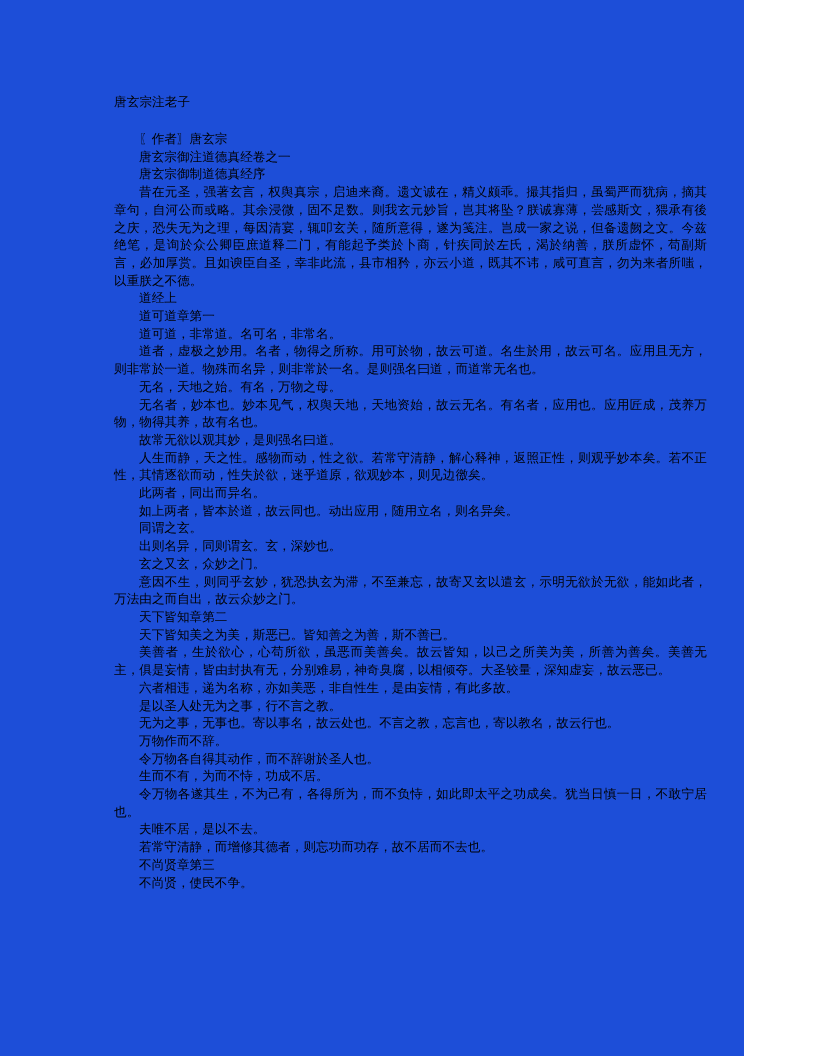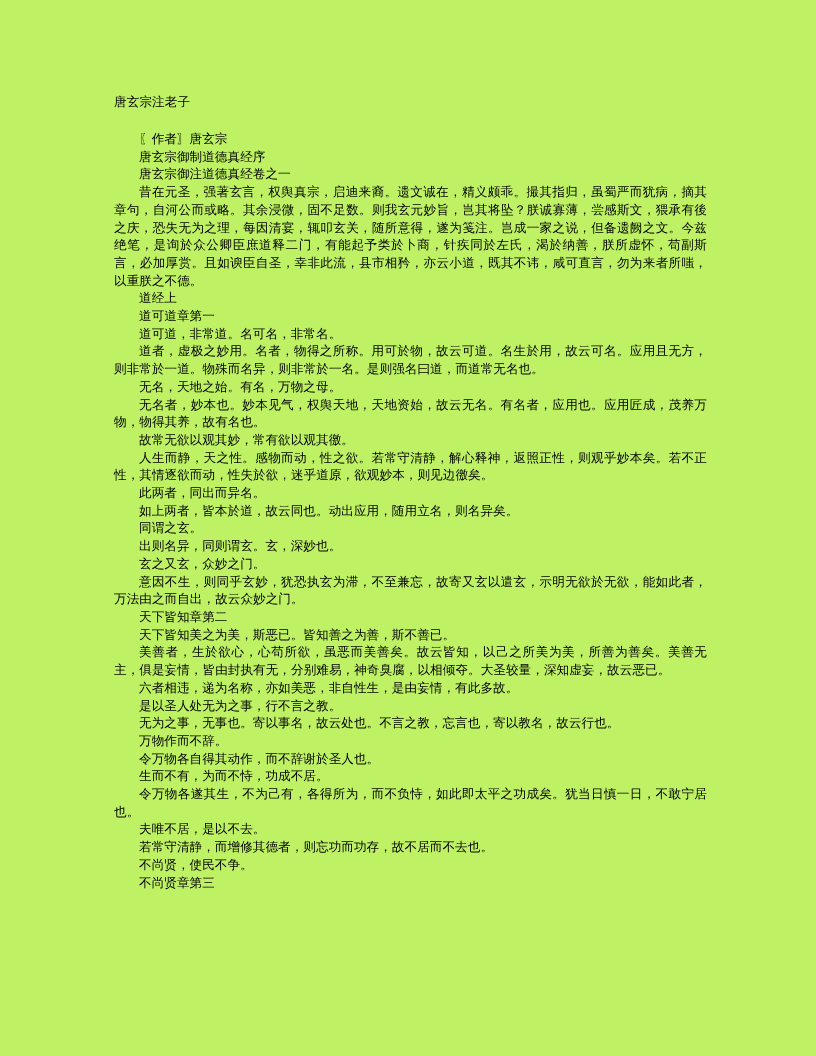--- a/index.html
+++ b/index.html
@@ -7,23 +7,23 @@
     margin: 0;
     padding: 0;
     background: #ffffff;
   }
   body {
     font-family: "DejaVu Serif", "Liberation Serif", serif;
     color: #000000;
   }
   .page {
     position: relative;
-    width: 816px;
+    width: 744px;
     height: 1056px;
-    background: #bef264;
+    background: #1d4ed8;
     overflow: hidden;
     box-sizing: border-box;
   }
   .content {
     position: absolute;
     left: 114px;
     top: 92px;
     width: 593px;
   }
   .doc-title {
@@ -45,46 +45,46 @@
   }
 </style>
 </head>
 <body>
 
 <div class="page">
   <div class="content">
     <div class="doc-title">唐玄宗注老子</div>
     <div class="paragraphs">
         <div class="para">〖作者〗唐玄宗</div>
+        <div class="para">唐玄宗御注道德真经卷之一</div>
         <div class="para">唐玄宗御制道德真经序</div>
-        <div class="para">唐玄宗御注道德真经卷之一</div>
         <div class="para">昔在元圣，强著玄言，权舆真宗，启迪来裔。遗文诚在，精义颇乖。撮其指归，虽蜀严而犹病，摘其章句，自河公而或略。其余浸微，固不足数。则我玄元妙旨，岂其将坠？朕诚寡薄，尝感斯文，猥承有後之庆，恐失无为之理，每因清宴，辄叩玄关，随所意得，遂为笺注。岂成一家之说，但备遗阙之文。今兹绝笔，是询於众公卿臣庶道释二门，有能起予类於卜商，针疾同於左氏，渴於纳善，朕所虚怀，苟副斯言，必加厚赏。且如谀臣自圣，幸非此流，县市相矜，亦云小道，既其不讳，咸可直言，勿为来者所嗤，以重朕之不德。</div>
         <div class="para">道经上</div>
         <div class="para">道可道章第一</div>
         <div class="para">道可道，非常道。名可名，非常名。</div>
         <div class="para">道者，虚极之妙用。名者，物得之所称。用可於物，故云可道。名生於用，故云可名。应用且无方，则非常於一道。物殊而名异，则非常於一名。是则强名曰道，而道常无名也。</div>
         <div class="para">无名，天地之始。有名，万物之母。</div>
         <div class="para">无名者，妙本也。妙本见气，权舆天地，天地资始，故云无名。有名者，应用也。应用匠成，茂养万物，物得其养，故有名也。</div>
-        <div class="para">故常无欲以观其妙，常有欲以观其徼。</div>
+        <div class="para">故常无欲以观其妙，是则强名曰道。</div>
         <div class="para">人生而静，天之性。感物而动，性之欲。若常守清静，解心释神，返照正性，则观乎妙本矣。若不正性，其情逐欲而动，性失於欲，迷乎道原，欲观妙本，则见边徼矣。</div>
         <div class="para">此两者，同出而异名。</div>
         <div class="para">如上两者，皆本於道，故云同也。动出应用，随用立名，则名异矣。</div>
         <div class="para">同谓之玄。</div>
         <div class="para">出则名异，同则谓玄。玄，深妙也。</div>
         <div class="para">玄之又玄，众妙之门。</div>
         <div class="para">意因不生，则同乎玄妙，犹恐执玄为滞，不至兼忘，故寄又玄以遣玄，示明无欲於无欲，能如此者，万法由之而自出，故云众妙之门。</div>
         <div class="para">天下皆知章第二</div>
         <div class="para">天下皆知美之为美，斯恶已。皆知善之为善，斯不善已。</div>
         <div class="para">美善者，生於欲心，心苟所欲，虽恶而美善矣。故云皆知，以己之所美为美，所善为善矣。美善无主，俱是妄情，皆由封执有无，分别难易，神奇臭腐，以相倾夺。大圣较量，深知虚妄，故云恶已。</div>
         <div class="para">六者相违，递为名称，亦如美恶，非自性生，是由妄情，有此多故。</div>
         <div class="para">是以圣人处无为之事，行不言之教。</div>
         <div class="para">无为之事，无事也。寄以事名，故云处也。不言之教，忘言也，寄以教名，故云行也。</div>
         <div class="para">万物作而不辞。</div>
         <div class="para">令万物各自得其动作，而不辞谢於圣人也。</div>
         <div class="para">生而不有，为而不恃，功成不居。</div>
         <div class="para">令万物各遂其生，不为己有，各得所为，而不负恃，如此即太平之功成矣。犹当日慎一日，不敢宁居也。</div>
         <div class="para">夫唯不居，是以不去。</div>
         <div class="para">若常守清静，而增修其德者，则忘功而功存，故不居而不去也。</div>
+        <div class="para">不尚贤章第三</div>
         <div class="para">不尚贤，使民不争。</div>
-        <div class="para">不尚贤章第三</div>
       </div>
   </div>
 </div>
 
 </body></html>

